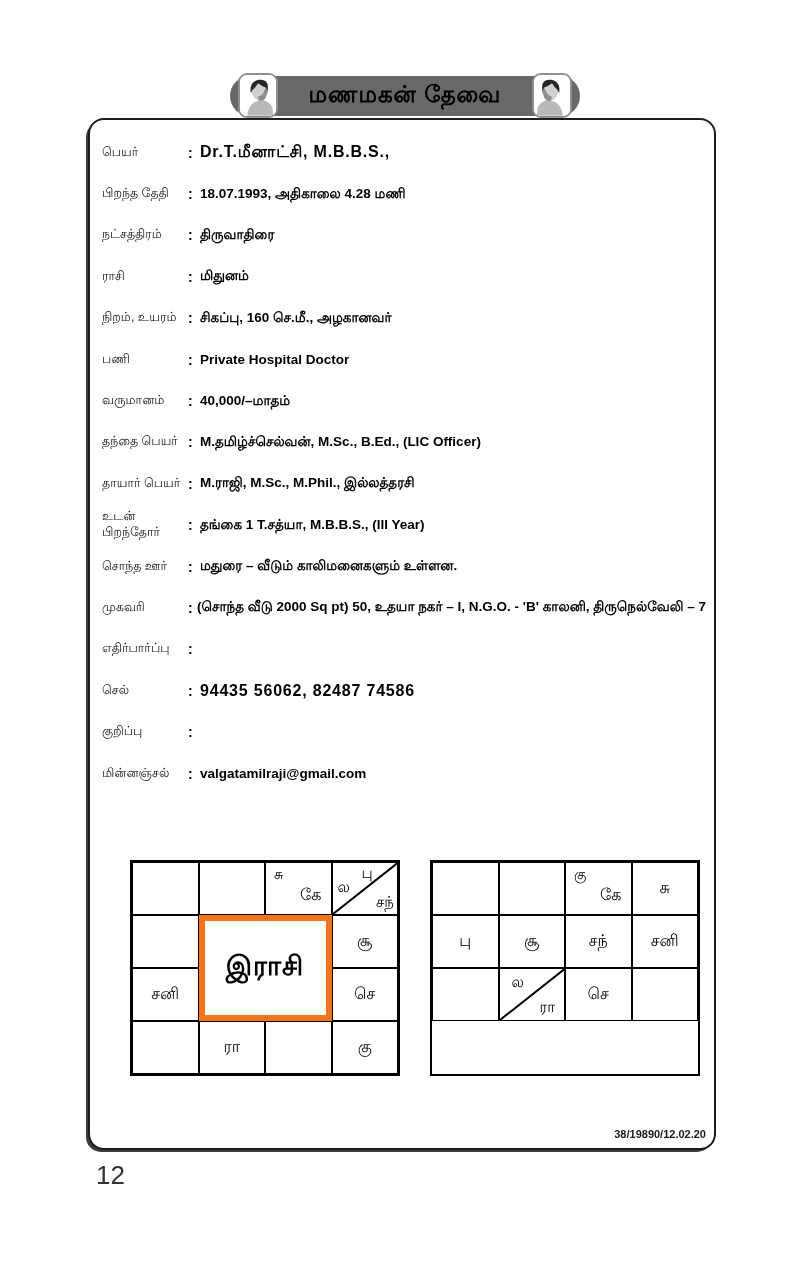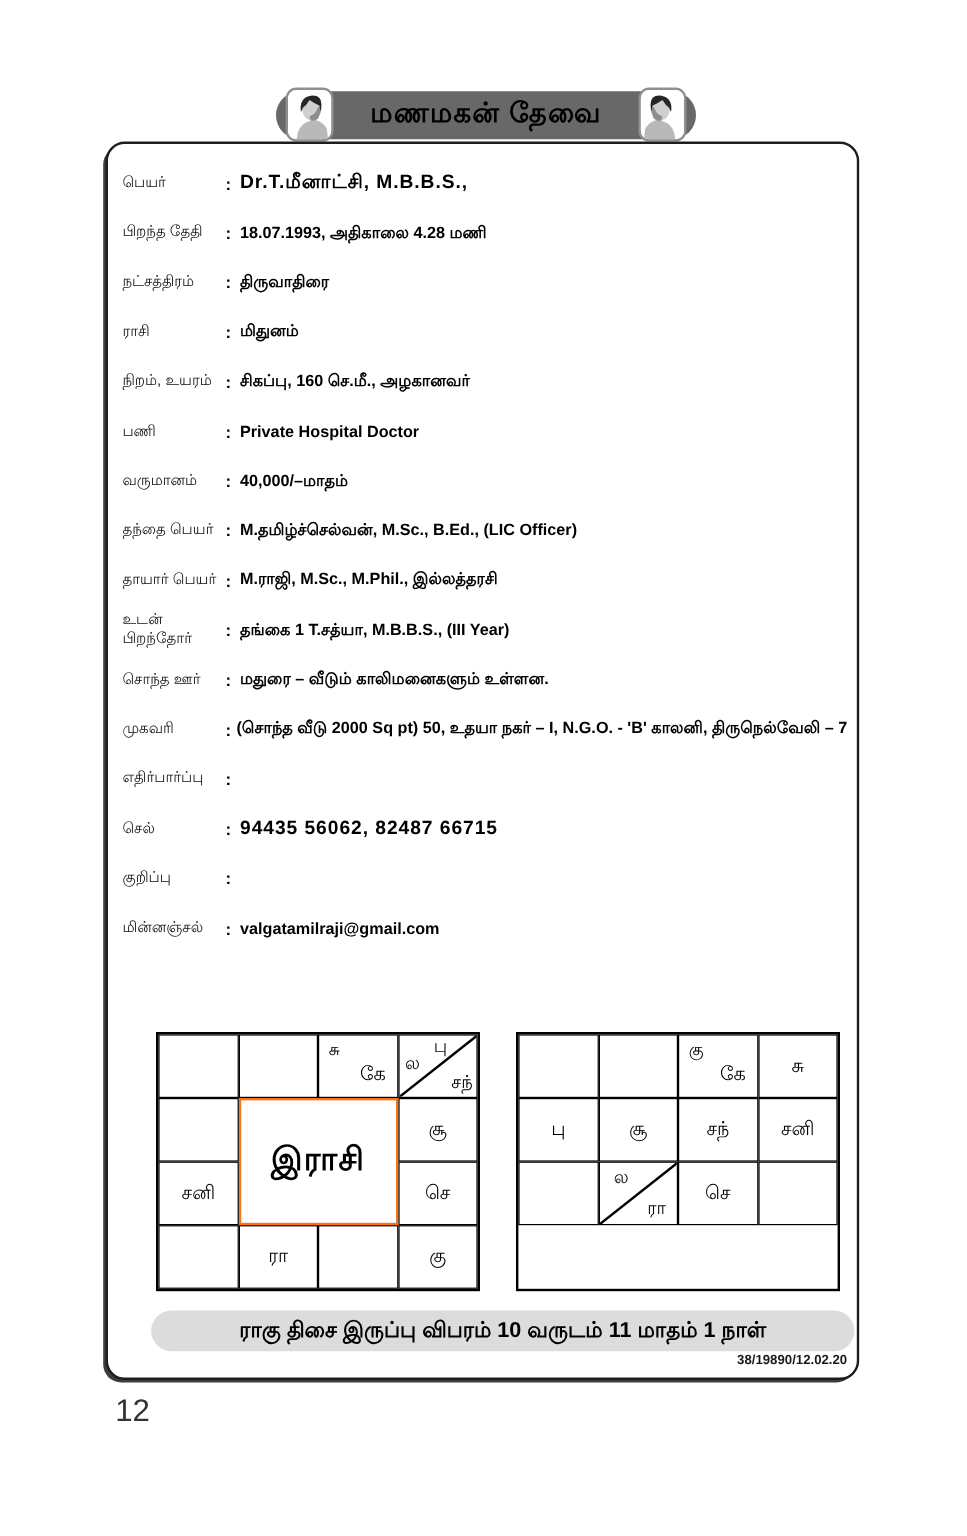--- a/index.html
+++ b/index.html
@@ -52,21 +52,21 @@
   .chart.rasi{left:40px;}
   .chart.amsam{left:340px;}
   .cell{
     border:1px solid #000;position:relative;
     display:flex;align-items:center;justify-content:center;
     font-size:16px;color:#000;
   }
   .cell .tl{position:absolute;left:8px;top:3px;font-size:14px;}
   .cell .br{position:absolute;right:9px;bottom:8px;font-size:16px;}
   .chart-center{
-    grid-column:2/4;grid-row:2/4;border:2px solid #f97316;
+    grid-column:2/4;grid-row:2/4;border:6px solid #f97316;
     display:flex;align-items:center;justify-content:center;
   }
   .chart-title{font-size:27px;font-weight:bold;letter-spacing:1px;}
   .diag{position:absolute;left:0;top:0;width:100%;height:100%;}
   .cell .d-l{position:absolute;left:5px;top:15px;font-size:15px;}
   .cell .d-t{position:absolute;left:29px;top:1px;font-size:15px;}
   .cell .d-b{position:absolute;right:3px;bottom:1px;font-size:15px;}
   .cell .d-tl{position:absolute;left:12px;top:4px;font-size:15px;}
   .cell .d-br{position:absolute;right:9px;bottom:2px;font-size:15px;}
   
@@ -173,21 +173,21 @@
       <span class="f-colon">:</span>
       <span class="f-value">(சொந்த வீடு  2000 Sq pt) 50, உதயா நகர் – I, N.G.O. - 'B' காலனி, திருநெல்வேலி – 7</span>
     </div>
     <div class="field-row">
       <span class="f-label">எதிர்பார்ப்பு</span>
       <span class="f-colon">:</span>
     </div>
     <div class="field-row big">
       <span class="f-label">செல்</span>
       <span class="f-colon">:</span>
-      <span class="f-value">94435 56062, 82487 66715</span>
+      <span class="f-value">94435 56062, 82487 74586</span>
     </div>
     <div class="field-row">
       <span class="f-label">குறிப்பு</span>
       <span class="f-colon">:</span>
     </div>
     <div class="field-row">
       <span class="f-label">மின்னஞ்சல்</span>
       <span class="f-colon">:</span>
       <span class="f-value">valgatamilraji@gmail.com</span>
     </div>
@@ -263,20 +263,17 @@
         <span class="d-tl">ல</span>
         <span class="d-br">ரா</span>
       </div>
       <div class="cell">
         <span>செ</span>
       </div>
       <div class="cell"></div>
     </div>
   </div>
 
-  <div class="dasa-pill">
-    <span class="dasa-text">ராகு திசை இருப்பு விபரம் 10 வருடம் 11 மாதம் 1 நாள்</span>
-  </div>
 
   <div class="ref-number">38/19890/12.02.20</div>
 </div>
 
 <div class="page-number">12</div>
 
 </body></html>

